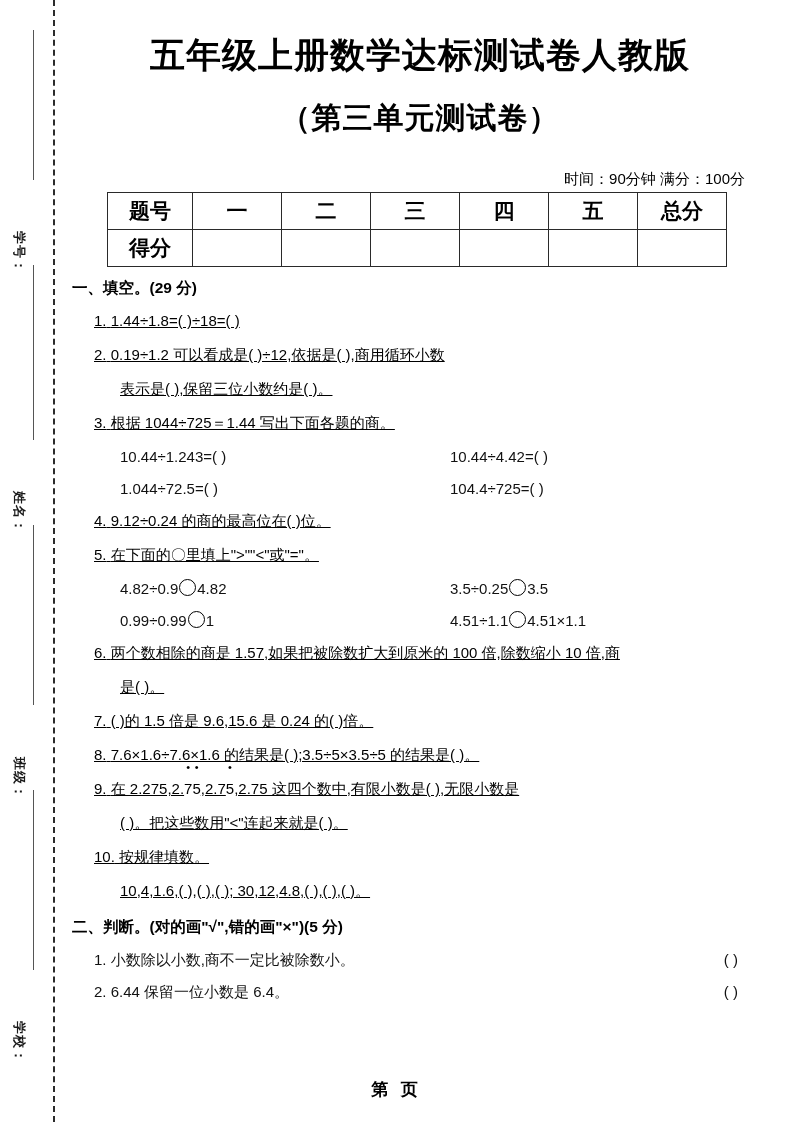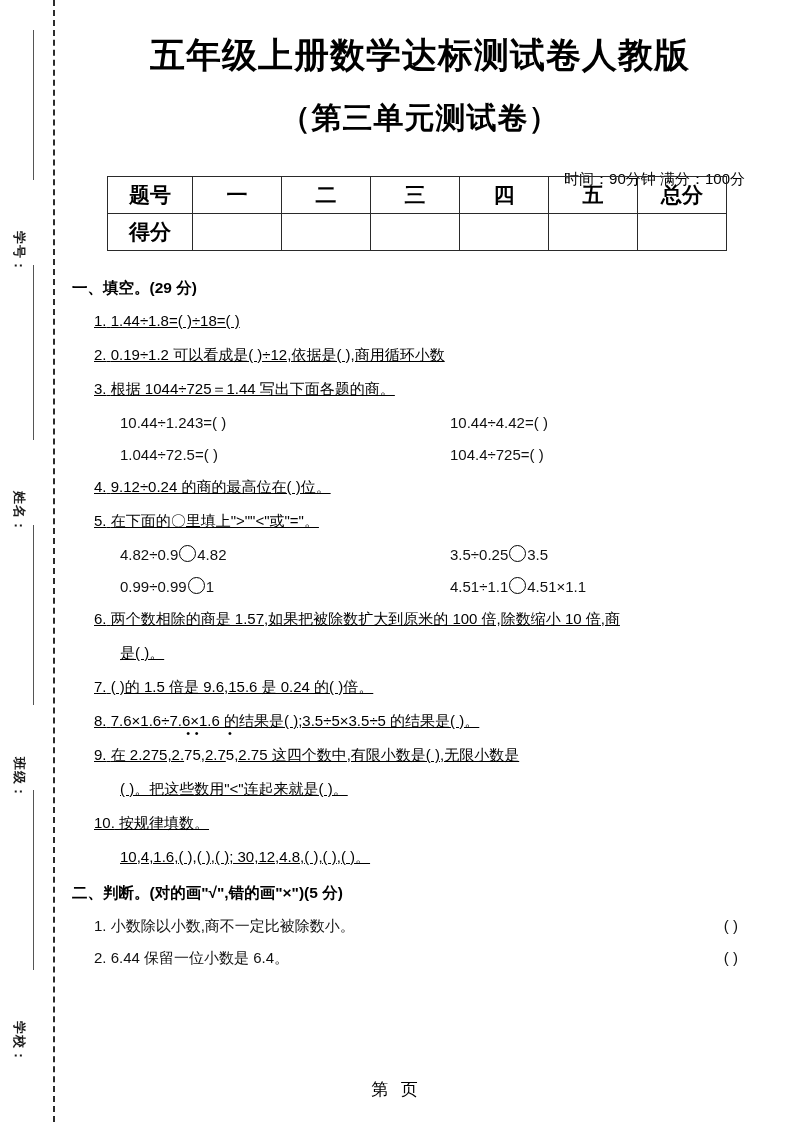--- a/index.html
+++ b/index.html
@@ -81,21 +81,21 @@
     font-family: "Liberation Sans", "DejaVu Sans", sans-serif;
     font-size: 15px;
     color: #000000;
     white-space: nowrap;
   }
 
   
   .score-table {
     position: absolute;
     left: 107px;
-    top: 176px;
+    top: 192px;
     width: 620px;
     border-collapse: collapse;
     table-layout: fixed;
   }
   .score-table td {
     border: 1.5px solid #2a2a2a;
     height: 36px;
     text-align: center;
     vertical-align: middle;
     font-family: "Liberation Sans", "DejaVu Sans", sans-serif;
@@ -171,21 +171,21 @@
     line-height: 1;
   }
   .footer {
     position: absolute;
     left: 0;
     top: 1078px;
     width: 793px;
     text-align: center;
     font-family: "Liberation Sans", "DejaVu Sans", sans-serif;
     font-size: 17px;
-    font-weight: normal;
+    font-weight: bold;
     color: #000000;
     letter-spacing: 4px;
   }
 </style>
 </head>
 <body>
 
 <div id="page">
 
   <div class="margin-dash"></div>
@@ -232,20 +232,21 @@
 
     <div class="q">
       <span>1.</span>
       <span>1.44÷1.8=(          )÷18=(        )</span>
     </div>
 
     <div class="q">
       <span>2.</span>
       <span>0.19÷1.2 可以看成是(        )÷12,依据是(                        ),商用循环小数</span>
     </div>
+    <div class="q indent2">表示是(        ),保留三位小数约是(        )。</div>
 
     <div class="q">
       <span>3.</span>
       <span>根据 1044÷725＝1.44 写出下面各题的商。</span>
     </div>
     <div class="two-col">
       <span>10.44÷1.243=(      )</span>
       <span>10.44÷4.42=(      )</span>
     </div>
     <div class="two-col">

